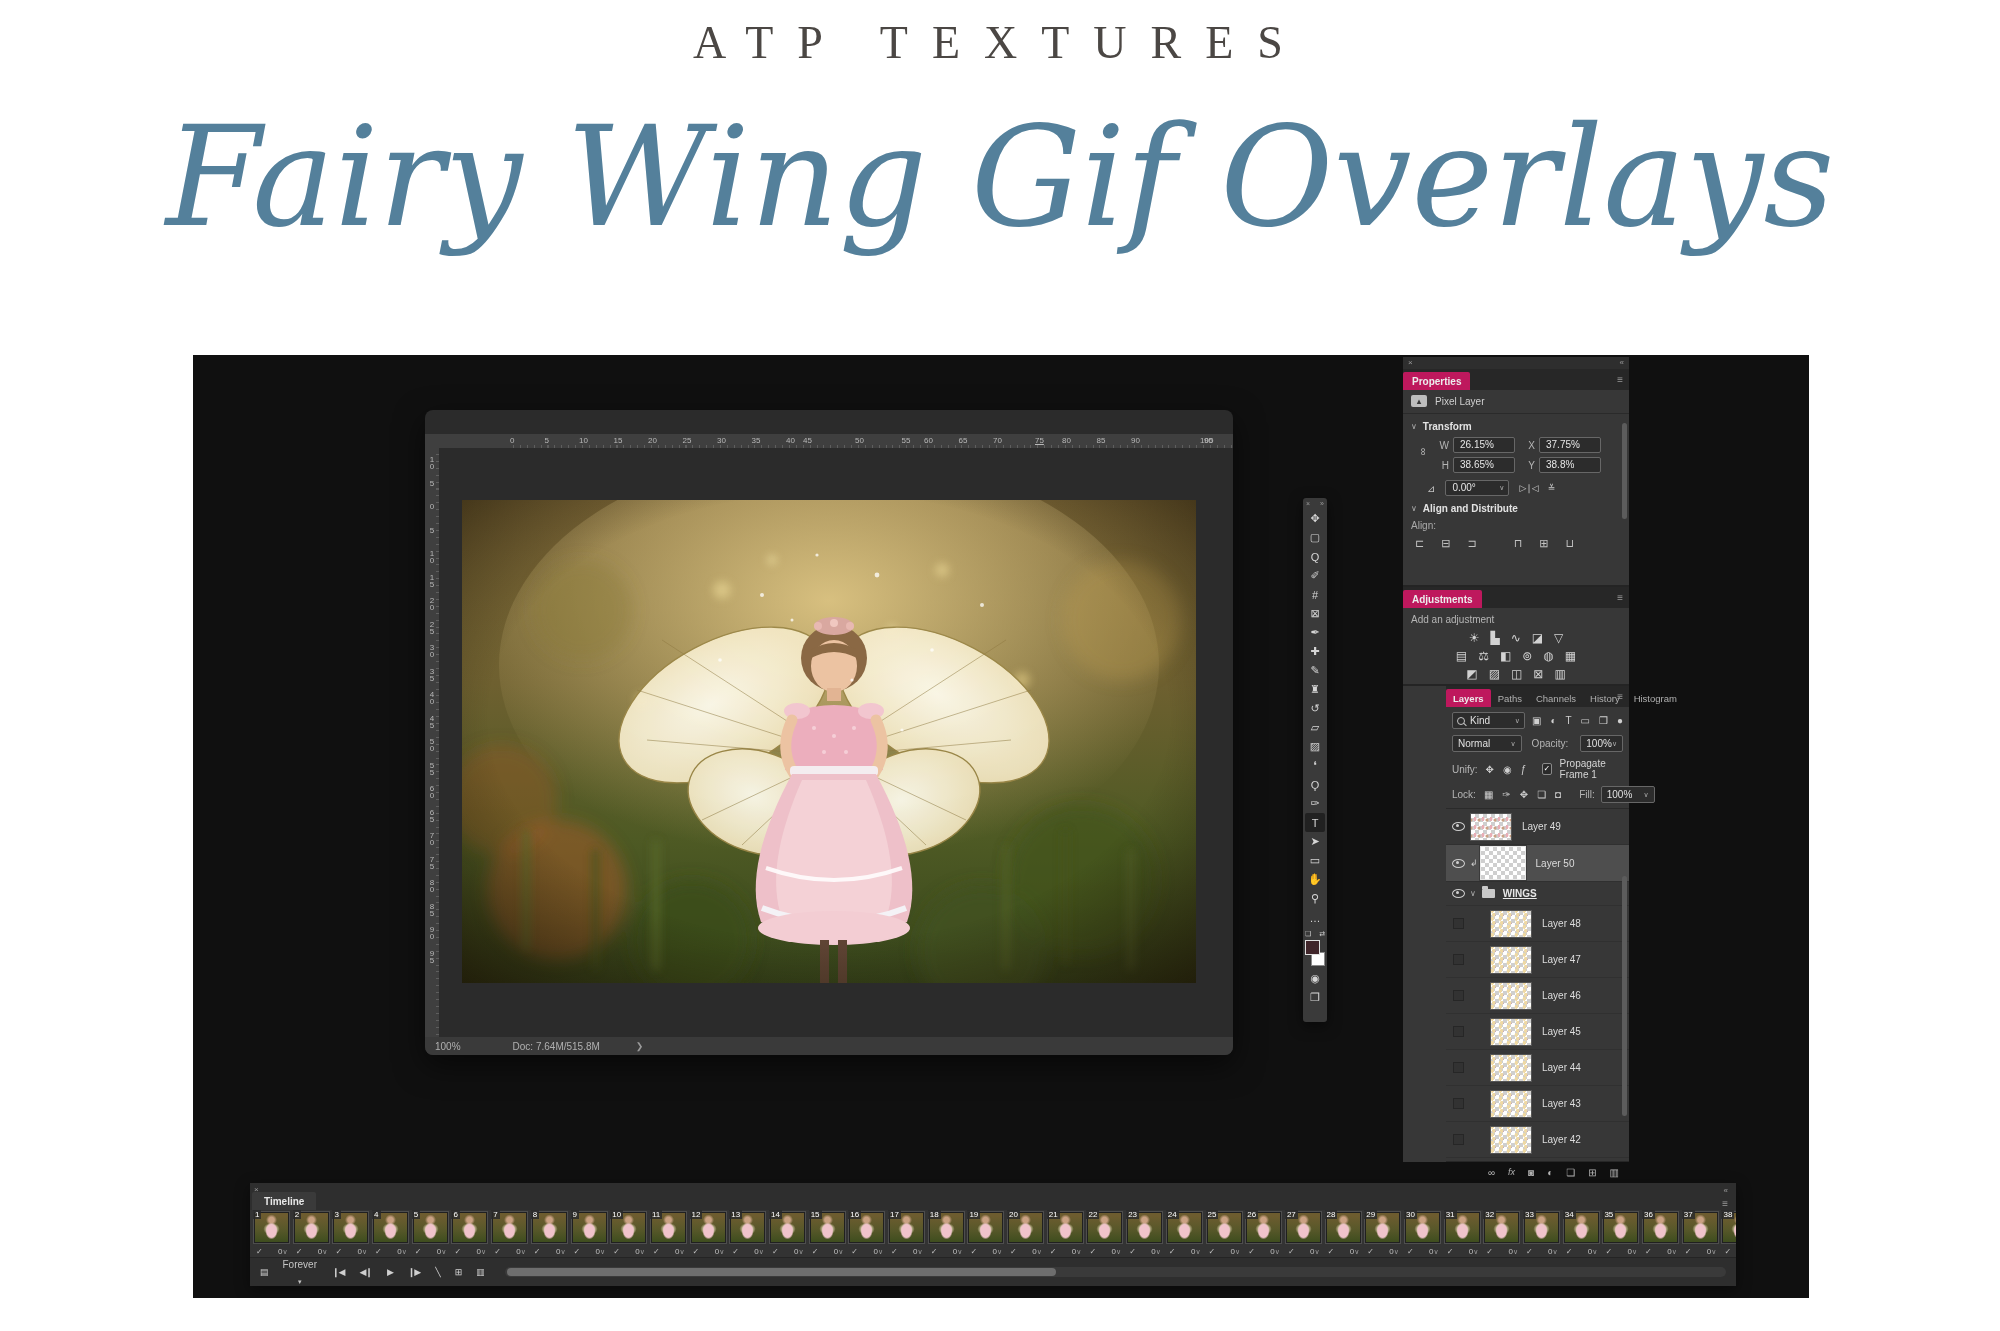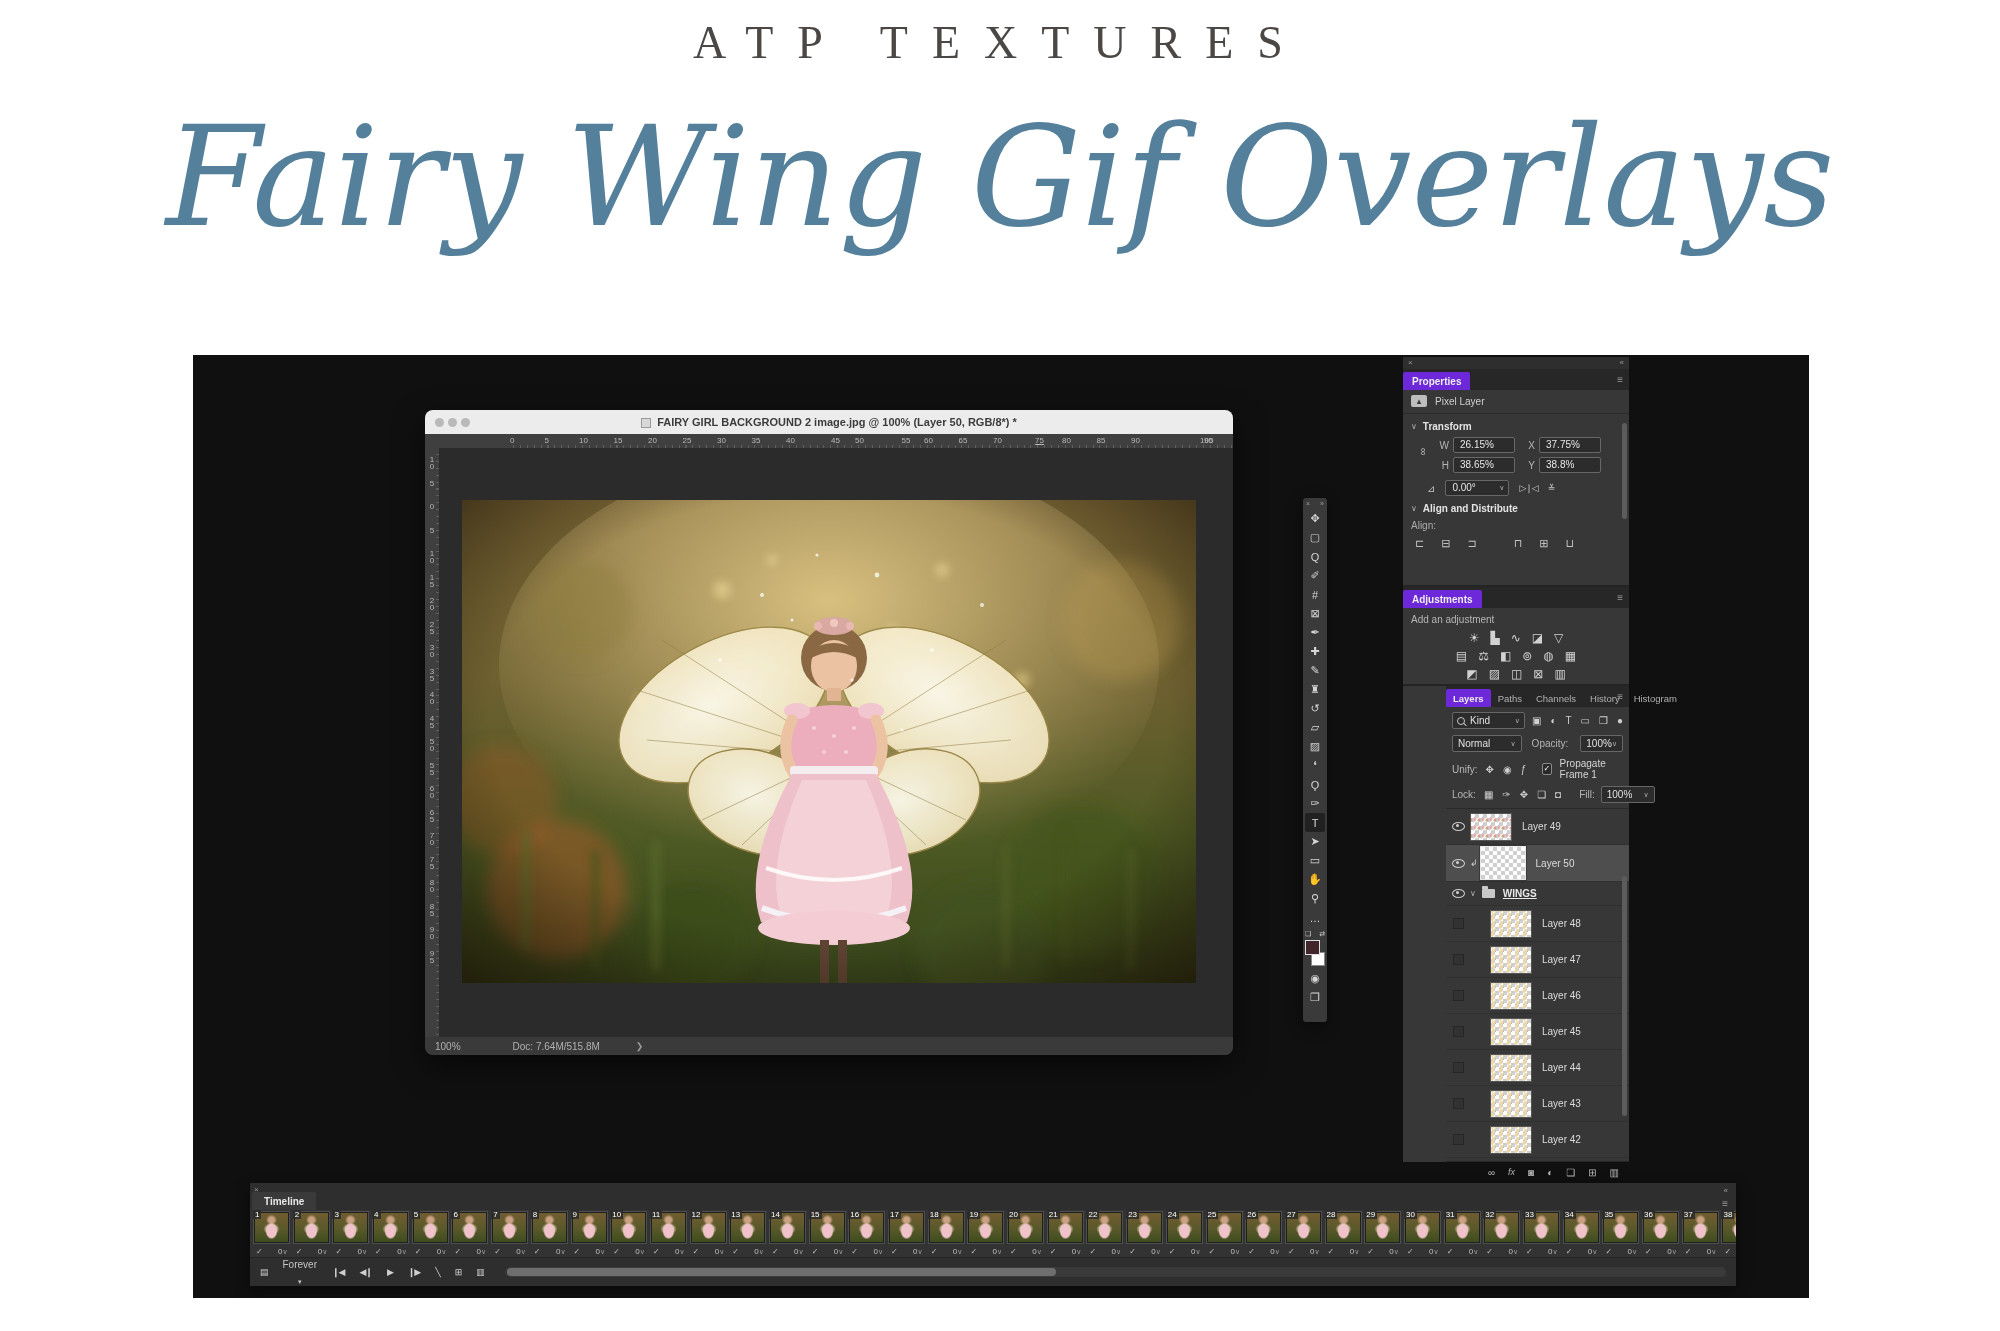--- a/index.html
+++ b/index.html
@@ -62,21 +62,21 @@
   
   .rightcol{position:absolute;left:1210px;top:2px;width:226px;height:805px;background:#242424;}
   .sec{position:absolute;left:0;right:0;background:#373737;}
   .sec-props{top:0;height:228px;}
   .sec-adj{top:230px;height:97px;}
   .sec-layers{top:329px;height:476px;padding-left:43px;}
   .panel-top{height:12px;background:#2e2e2e;display:flex;justify-content:space-between;
              padding:0 5px;font-size:8px;color:#9a9a9a;line-height:12px;}
   .tabbar{height:21px;background:#272727;display:flex;align-items:flex-end;position:relative;}
   .tab{padding:4px 9px 3px 9px;font-size:10px;color:#b0b0b0;}
-  .tab.active{background:#6d28d9;color:#ececec;font-weight:bold;border-radius:2px 2px 0 0;}
+  .tab.active{background:#be185d;color:#ececec;font-weight:bold;border-radius:2px 2px 0 0;}
   .panel-menu{position:absolute;right:6px;top:5px;color:#9a9a9a;font-size:10px;}
   .prow{display:flex;align-items:center;padding:5px 8px 0 8px;color:#cfcfcf;}
   .pl-icon{width:16px;height:12px;background:#bdbdbd;border-radius:2px;margin-right:8px;
            color:#373737;font-size:9px;line-height:12px;text-align:center;}
   .divider{height:1px;background:#2a2a2a;margin:6px 0 0 0;}
   .sect-head{display:flex;align-items:center;gap:6px;padding:7px 8px 2px 8px;color:#e3e3e3;
              font-weight:bold;font-size:10px;}
   .caret{color:#aeaeae;font-size:8px;font-weight:normal;}
   .tf-grid{display:grid;grid-template-columns:14px 14px 62px 16px 62px;align-items:center;
            gap:4px 4px;padding:3px 0 0 14px;}
@@ -189,38 +189,32 @@
 <body>
 
 <div class="page">
 
   <div class="brand">ATP TEXTURES</div>
   <div class="script-title">Fairy Wing Gif Overlays</div>
 
   <div class="ps">
 
     <div class="docwin">
-      <div class="titlebar">
-        <span class="dot" style="left:10px"></span>
-        <span class="dot" style="left:23px"></span>
-        <span class="dot" style="left:36px"></span>
-        <div class="doc-title"><span class="proxy"></span><span>FAIRY GIRL BACKGROUND 2 image.jpg @ 100% (Layer 50, RGB/8*) *</span></div>
-      </div>
       <div class="ruler-corner"></div>
       <div class="ruler-top">
           <span class="rt-num" style="left: 71px;">0</span>
           <span class="rt-num" style="left: 105.5px;">5</span>
           <span class="rt-num" style="left: 140px;">10</span>
           <span class="rt-num" style="left: 174.5px;">15</span>
           <span class="rt-num" style="left: 209px;">20</span>
           <span class="rt-num" style="left: 243.5px;">25</span>
           <span class="rt-num" style="left: 278px;">30</span>
           <span class="rt-num" style="left: 312.5px;">35</span>
           <span class="rt-num" style="left: 347px;">40</span>
-          <span class="rt-num" style="left: 392px;">45</span>
+          <span class="rt-num" style="left: 364px;">45</span>
           <span class="rt-num" style="left: 416px;">50</span>
           <span class="rt-num" style="left: 450.5px; margin-left: 12px;">55</span>
           <span class="rt-num" style="left: 485px;">60</span>
           <span class="rt-num" style="left: 519.5px;">65</span>
           <span class="rt-num" style="left: 554px;">70</span>
           <span class="rt-num" style="left: 596px; text-decoration: underline;">75</span>
           <span class="rt-num" style="left: 623px;">80</span>
           <span class="rt-num" style="left: 657.5px;">85</span>
           <span class="rt-num" style="left: 692px;">90</span>
           <span class="rt-num" style="left: 765px;">95</span>

